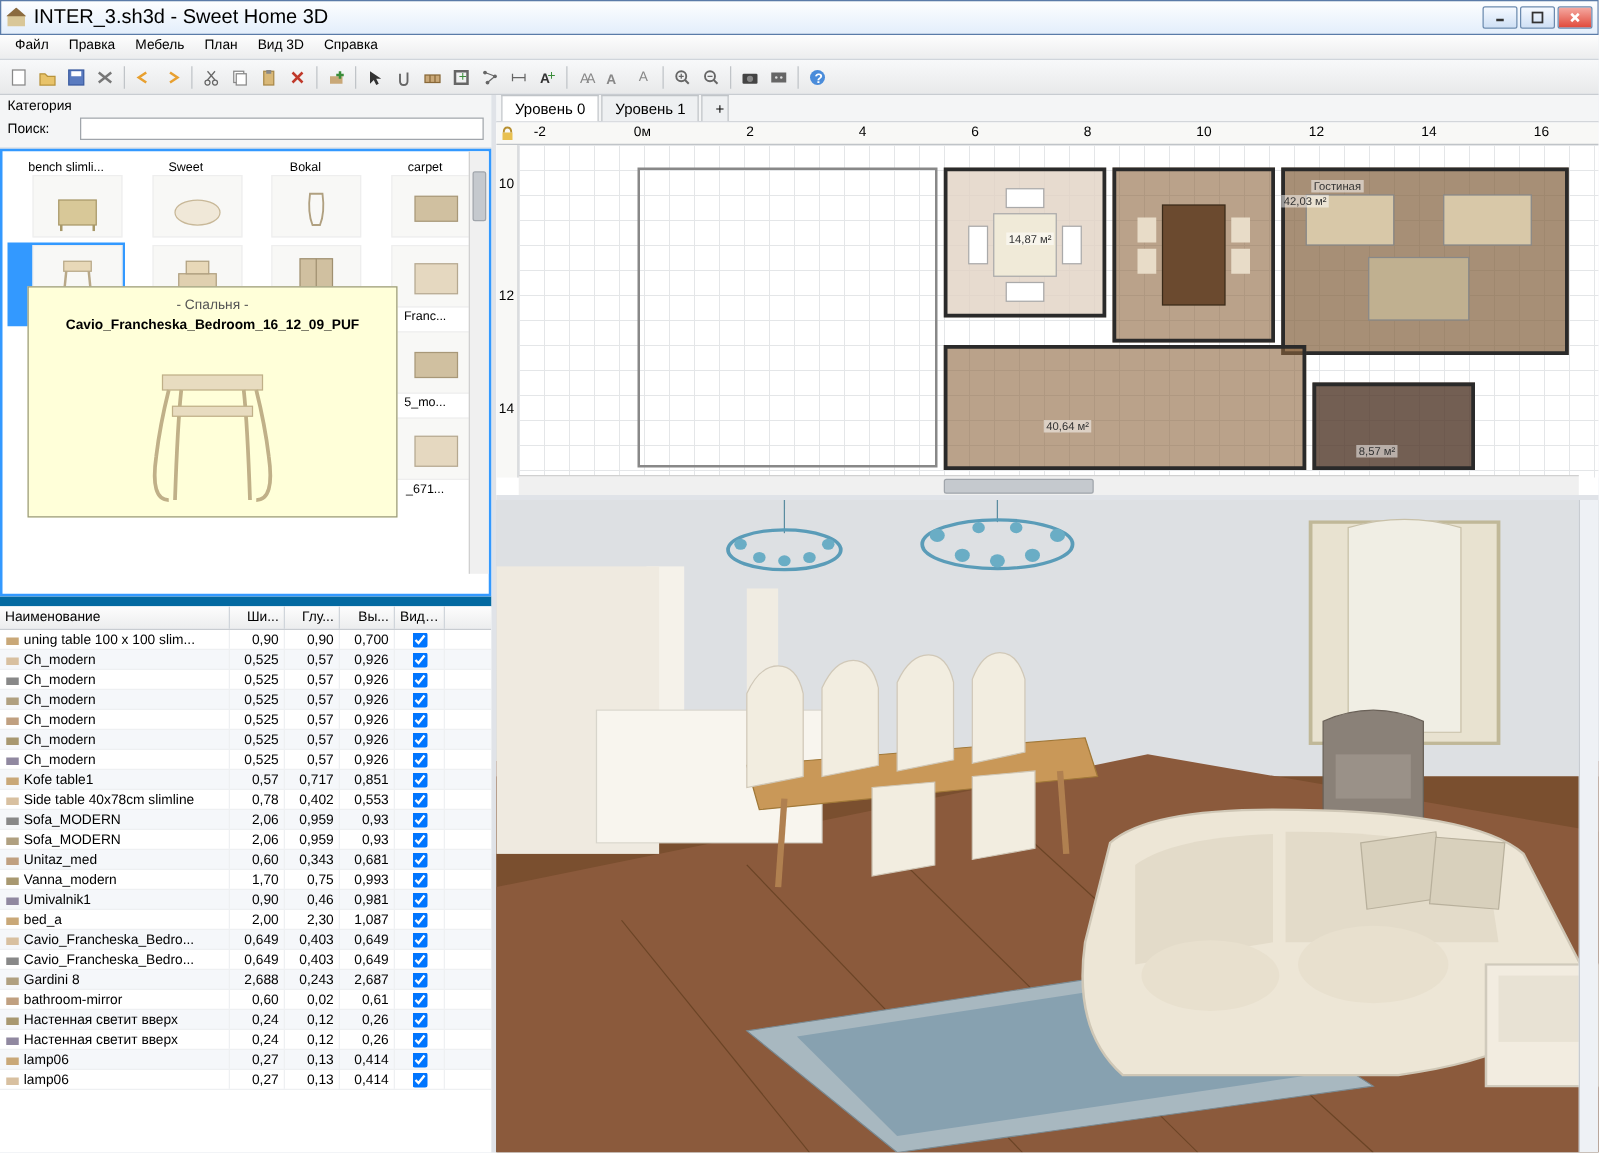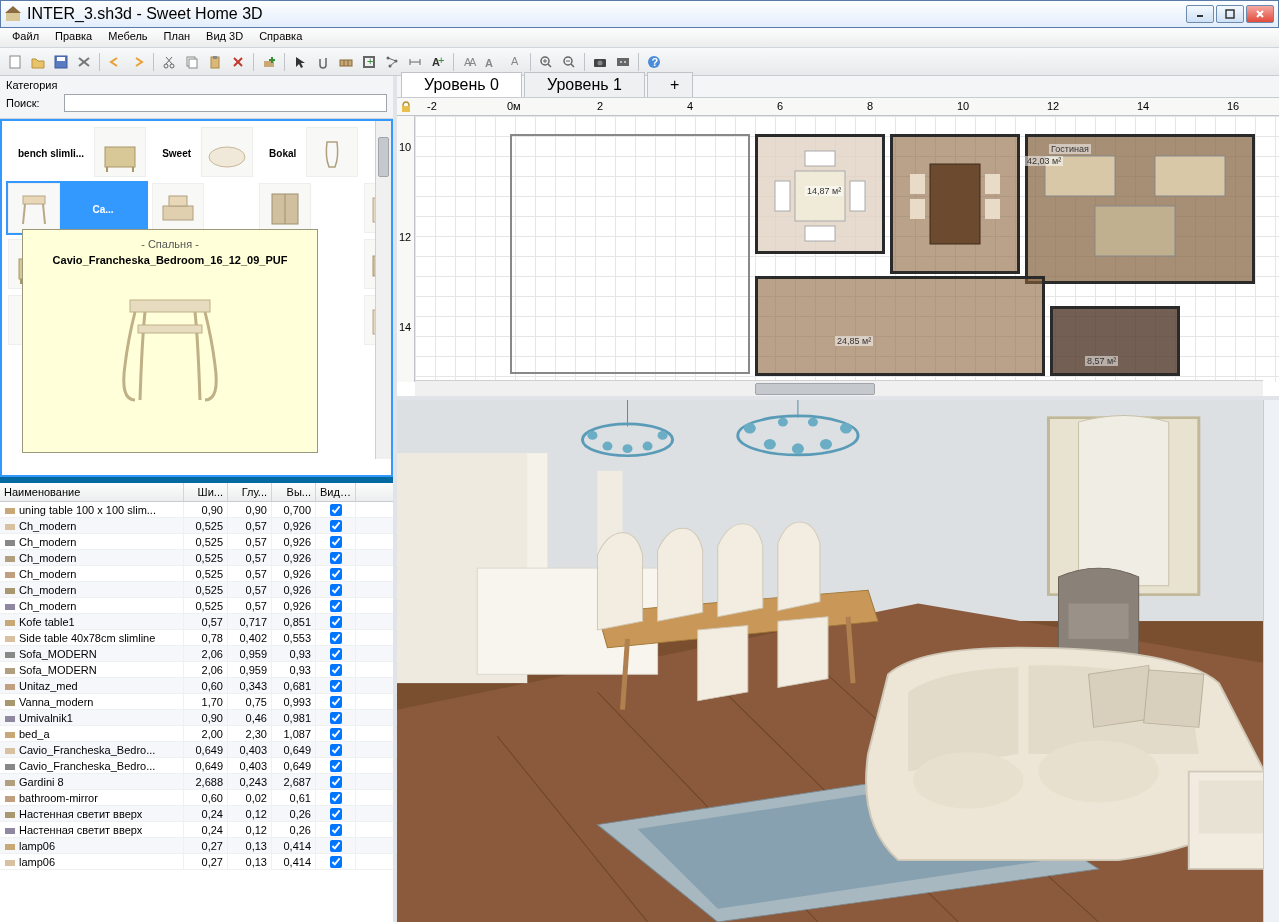--- a/index.html
+++ b/index.html
@@ -25,51 +25,51 @@
 .right-pane { flex: 1; display: flex; flex-direction: column; }
 
 .catalog-top { padding: 3px 6px; background: #f4f5f6; border-bottom: 1px solid #d0d5db; }
 .catalog-row { display: flex; align-items: center; margin-bottom: 3px; }
 .catalog-label { width: 58px; }
 .catalog-select { flex: 1; height: 18px; border: 1px solid #a0a5ab; background: #fff; padding: 0 4px; }
 .catalog-input { flex: 1; height: 18px; border: 1px solid #a0a5ab; background: #fff; padding: 0 4px; }
 
 .catalog-grid-wrap { border: 2px solid #3399ff; background: #fff; height: 358px; position: relative; overflow: hidden; }
 .catalog-grid { display: grid; grid-template-columns: repeat(4, 1fr); gap: 2px; padding: 4px; }
-.catalog-item { display: flex; flex-direction: row; align-items: center; padding: 2px; cursor: pointer; font-weight: bold; }
+.catalog-item { display: flex; flex-direction: column; align-items: flex-end; padding: 2px; cursor: pointer; }
 .catalog-item.selected { background: #3399ff; color: #fff; }
 .catalog-item-label { font-size: 10px; text-align: center; overflow: hidden; text-overflow: ellipsis; white-space: nowrap; width: 100%; padding-top: 2px; }
 .catalog-thumb { width: 72px; height: 50px; background: #f8f8f6; border: 1px solid #eee; display: flex; align-items: center; justify-content: center; }
 
-.tooltip { position: absolute; left: 20px; top: 108px; width: 296px; height: 224px; background: #ffffd9; border: 1px solid #9a9a7a; padding: 8px; text-align: center; z-index: 100; }
+.tooltip { position: absolute; left: 20px; top: 108px; width: 296px; height: 185px; background: #ffffd9; border: 1px solid #9a9a7a; padding: 8px; text-align: center; z-index: 100; }
 .tooltip-cat { color: #555; font-size: 11px; }
 .tooltip-name { font-weight: bold; margin: 4px 0; font-size: 11px; }
 .tooltip-img { width: 160px; height: 150px; margin: 4px auto; position: relative; }
 
 .scrollbar-v { position: absolute; right: 0; top: 0; bottom: 16px; width: 16px; background: #f0f0f0; border-left: 1px solid #d0d0d0; }
 .scrollbar-h { position: absolute; left: 0; right: 16px; bottom: 0; height: 16px; background: #f0f0f0; border-top: 1px solid #d0d0d0; }
 .scroll-thumb { background: #c5c9ce; border: 1px solid #a0a5ab; border-radius: 2px; }
 
-.furniture-table { flex: 1; background: #fff; border-top: 6px solid #0369a1; overflow: hidden; display: flex; flex-direction: column; }
+.furniture-table { flex: 1; background: #fff; border-top: 8px solid #0369a1; overflow: hidden; display: flex; flex-direction: column; }
 .ft-header { display: flex; background: linear-gradient(#fdfdfd, #ecedee); border-bottom: 1px solid #c8ccd1; font-size: 10px; }
 .ft-header > div { padding: 3px 4px; border-right: 1px solid #d0d5db; overflow: hidden; text-overflow: ellipsis; white-space: nowrap; }
 .ft-body { flex: 1; overflow-y: auto; }
 .ft-row { display: flex; border-bottom: 1px solid #eef0f2; font-size: 10px; height: 16px; }
 .ft-row > div { padding: 1px 4px; border-right: 1px solid #eef0f2; overflow: hidden; text-overflow: ellipsis; white-space: nowrap; display: flex; align-items: center; }
 .ft-row.stripe { background: #f5f7fa; }
 .ft-icon { width: 12px; height: 12px; margin-right: 3px; flex-shrink: 0; }
 .col-name { width: 184px; }
 .col-w { width: 44px; text-align: right; justify-content: flex-end; }
 .col-d { width: 44px; text-align: right; justify-content: flex-end; }
 .col-h { width: 44px; text-align: right; justify-content: flex-end; }
 .col-v { width: 40px; text-align: center; justify-content: center; }
 .ft-check { width: 12px; height: 12px; }
 
 .plan-tabs { height: 22px; background: #f4f5f6; border-bottom: 1px solid #c8ccd1; display: flex; align-items: flex-end; padding-left: 4px; }
-.plan-tab { padding: 3px 22px; background: #fff; border: 1px solid #c0c4c8; border-bottom: none; margin-right: 2px; cursor: pointer; font-size: 16px; }
+.plan-tab { padding: 3px 10px; background: #fff; border: 1px solid #c0c4c8; border-bottom: none; margin-right: 2px; cursor: pointer; font-size: 12px; }
 .plan-tab.active { background: #fff; font-weight: normal; }
 .plan-tab.inactive { background: #eef0f2; margin-top: 24px; }
 .plan-tab-add { width: 22px; text-align: center; }
 
 .plan-view { height: 302px; background: #fff; position: relative; border-bottom: 4px solid #e0e3e8; overflow: hidden; }
 .plan-ruler-h { height: 18px; background: #f8f8f6; border-bottom: 1px solid #c0c4c8; display: flex; position: relative; font-size: 9px; padding-left: 18px; }
 .plan-ruler-h span { position: absolute; top: 2px; }
 .plan-body { display: flex; height: 266px; }
 .plan-ruler-v { width: 18px; background: #f8f8f6; border-right: 1px solid #c0c4c8; position: relative; font-size: 9px; }
 .plan-ruler-v span { position: absolute; left: 2px; }
@@ -860,21 +860,21 @@
             </svg>
           <svg style="position:absolute;left:620px;top:30px;" width="210" height="130">
               <rect x="10" y="10" width="70" height="40" fill="#d8c8a8" stroke="#888"></rect>
               <rect x="120" y="10" width="70" height="40" fill="#d8c8a8" stroke="#888"></rect>
               <rect x="60" y="60" width="80" height="50" fill="#c0b090" stroke="#888"></rect>
             </svg>
           <div id="plan-labels">
               <span class="room-label" style="left: 390px; top: 70px;">14,87 м²</span>
               <span class="room-label" style="left: 634px; top: 28px;">Гостиная</span>
               <span class="room-label" style="left: 610px; top: 40px;">42,03 м²</span>
-              <span class="room-label" style="left: 420px; top: 220px;">24,85 м²</span>
+              <span class="room-label" style="left: 420px; top: 220px;">40,64 м²</span>
               <span class="room-label" style="left: 670px; top: 240px;">8,57 м²</span>
             </div>
         </div>
       </div>
       <div class="scrollbar-h" style="bottom:0;left:18px;">
           <div class="scroll-thumb" style="width:120px;height:12px;margin:2px 0 0 340px;"></div>
         </div>
     </div>
 
     <div class="view3d">

